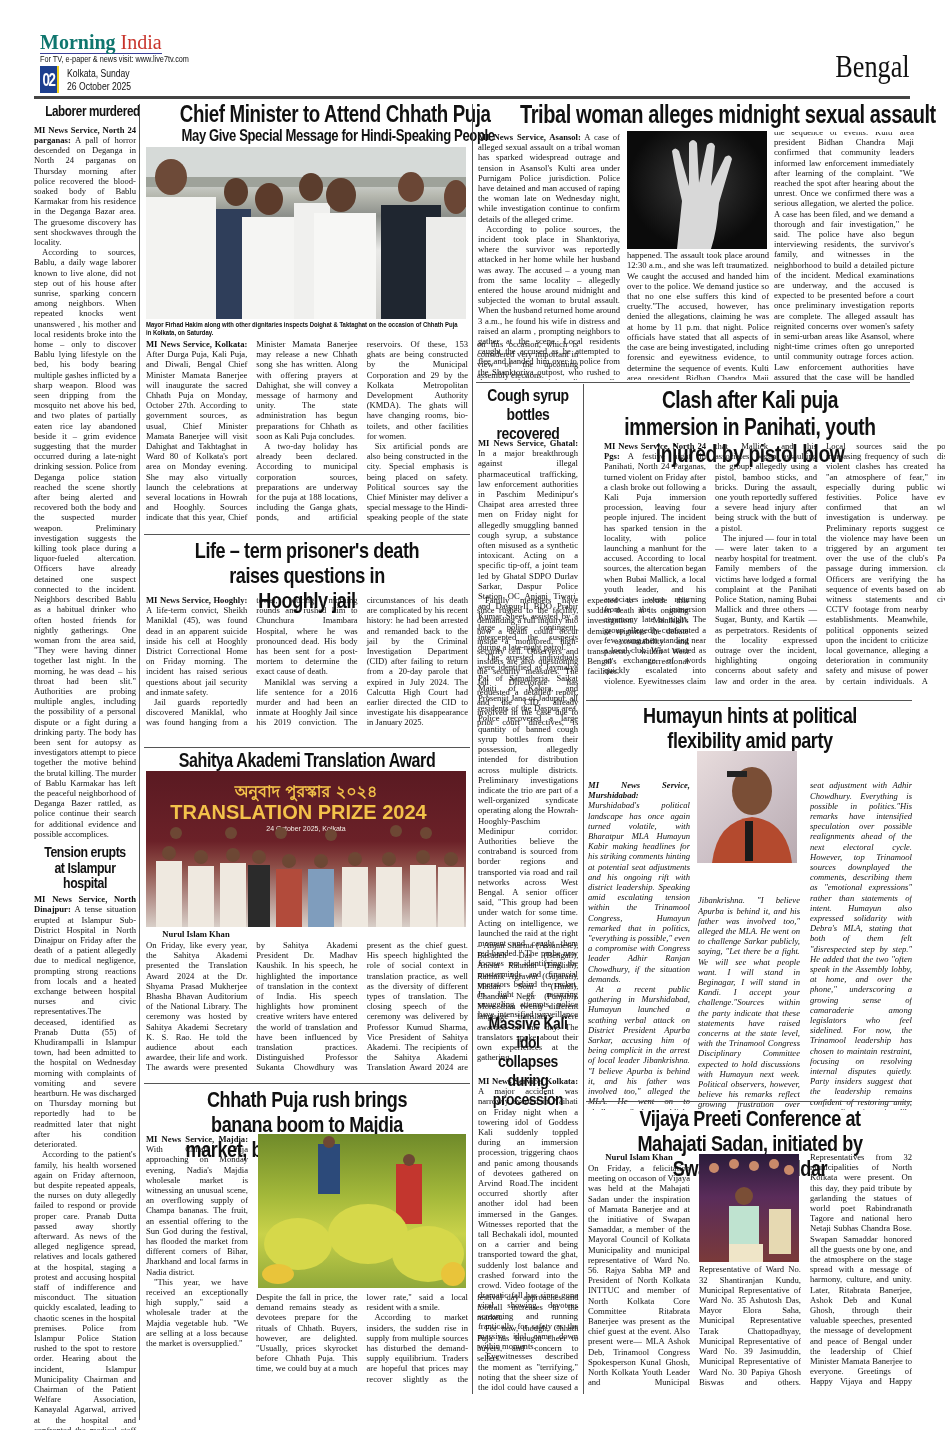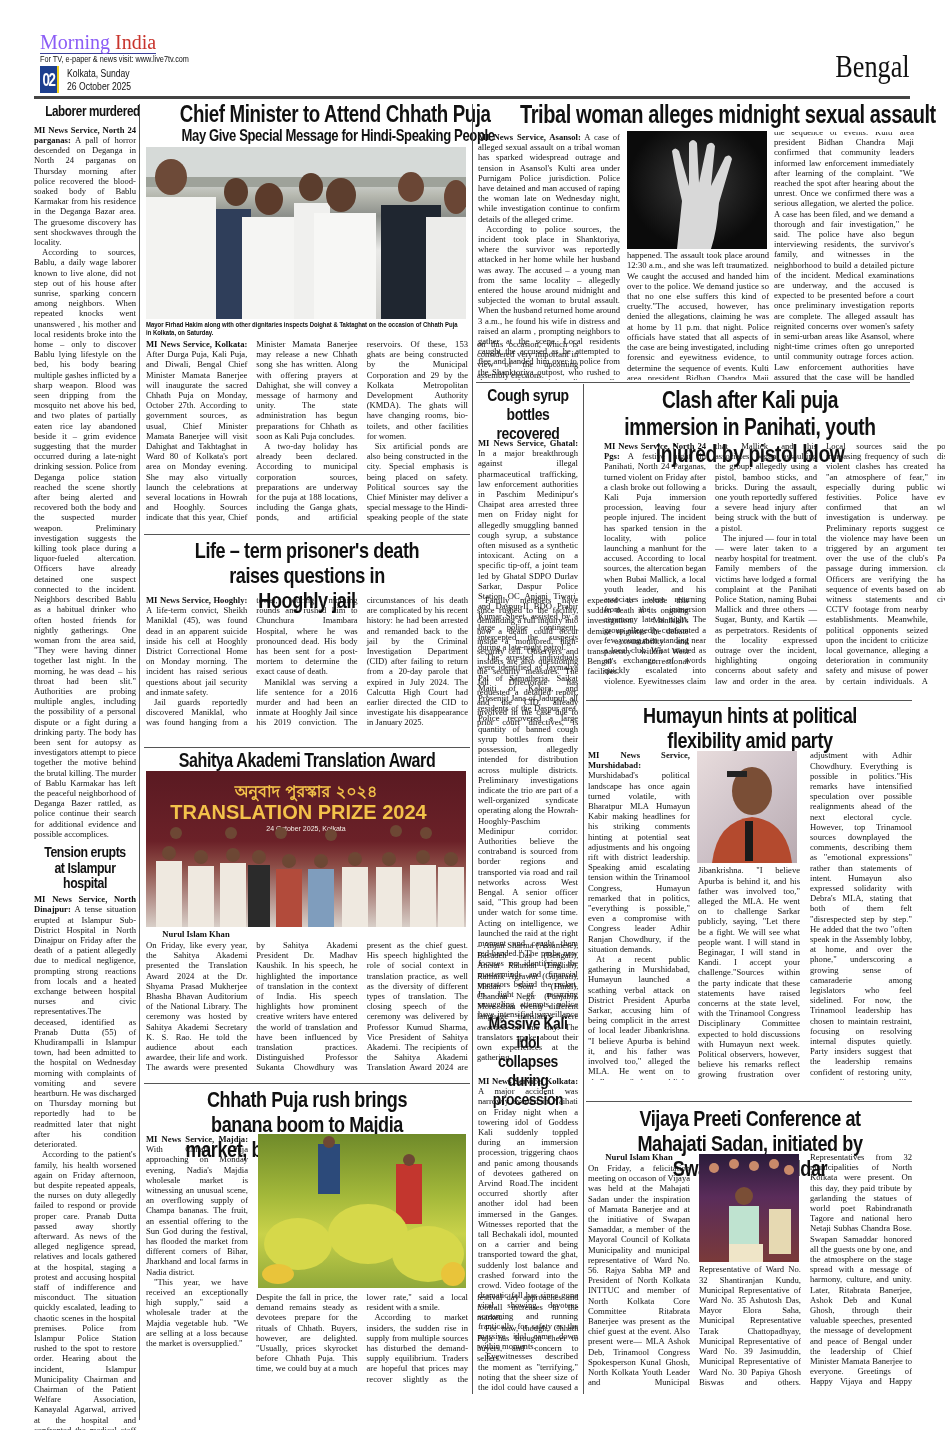--- a/index.html
+++ b/index.html
@@ -15,21 +15,21 @@
   .hrule{position:absolute;height:1px;background:#555;}
   .photo{position:absolute;overflow:hidden;}
   .caption{font-family:"Liberation Sans",sans-serif;font-weight:bold;font-size:7px;line-height:8px;transform:scaleX(0.85);transform-origin:left;}
   .author{font-weight:bold;text-align:center;font-size:8.6px;}
 </style>
 </head>
 <body>
 
 <div class="abs" style="left:40px;top:32px;width:880px;height:66px;">
   <div style="position:absolute;left:0;top:0;font-family:'Liberation Serif',serif;font-size:20px;border-bottom:1px solid #3b3f9a;line-height:20px;padding-bottom:1px;">
-    <span style="color:#8b5cf6;">Morning</span>
+    <span style="color:#0f766e;font-weight:bold;">Morning</span>
     <span style="color:#c8342c;">India</span>
   </div>
   <div style="position:absolute;left:0;top:22px;font-family:'Liberation Sans',sans-serif;font-size:8.5px;transform:scaleX(0.86);transform-origin:left;white-space:nowrap;">For TV, e-paper &amp; news visit: www.live7tv.com</div>
   <div style="position:absolute;left:0;top:34px;width:19px;height:27px;background:#1d3f8e;border-right:2px solid #f0d21c;color:#fff;font-family:'Liberation Sans',sans-serif;font-weight:bold;font-size:19px;line-height:27px;text-align:center;letter-spacing:-2px;">
     <span style="display:inline-block;transform:scaleX(0.7);">02</span>
   </div>
   <div style="position:absolute;left:27px;top:36px;font-family:'Liberation Sans',sans-serif;font-size:10px;transform:scaleX(0.86);transform-origin:left;white-space:nowrap;">Kolkata, Sunday</div>
   <div style="position:absolute;left:27px;top:49px;font-family:'Liberation Sans',sans-serif;font-size:10px;transform:scaleX(0.86);transform-origin:left;white-space:nowrap;">26 October 2025</div>
   <div style="position:absolute;right:10px;top:16px;font-family:'Liberation Serif',serif;font-size:32px;transform:scaleX(0.82);transform-origin:right;">Bengal</div>
 </div>
@@ -79,21 +79,21 @@
   <p><span class="byline">MI News Service, Kolkata:</span> <span>After Durga Puja, Kali Puja, and Diwali, Bengal Chief Minister Mamata Banerjee will inaugurate the sacred Chhath Puja on Monday, October 27th. According to government sources, as usual, Chief Minister Mamata Banerjee will visit Dahighat and Takhtaghat in Ward 80 of Kolkata's port area on Monday evening. She may also virtually launch the celebrations at several locations in Howrah and Hooghly. Sources indicate that this year, Chief Minister Mamata Banerjee may release a new Chhath song she has written. Along with offering prayers at Dahighat, she will convey a message of harmony and unity. The state administration has begun preparations for Chhath as soon as Kali Puja concludes.</span></p>
   <p>A two-day holiday has already been declared. According to municipal corporation sources, preparations are underway for the puja at 188 locations, including the Ganga ghats, ponds, and artificial reservoirs. Of these, 153 ghats are being constructed by the Municipal Corporation and 29 by the Kolkata Metropolitan Development Authority (KMDA). The ghats will have changing rooms, bio-toilets, and other facilities for women.</p>
   <p>Six artificial ponds are also being constructed in the city. Special emphasis is being placed on safety. Political sources say the Chief Minister may deliver a special message to the Hindi-speaking people of the state on this occasion, which is considered very important in view of the upcoming assembly elections.</p>
 </div>
 <div class="hrule" style="left:144px;top:534px;width:326px;"></div>
 
 <div class="abs" style="left:144px;top:538px;width:326px;">
   <div class="hl" style="font-size:22px;line-height:25px;padding:0 24px;transform:scaleX(0.82);">Life – term prisoner's death raises questions in Hooghly jail</div>
 </div>
 <div class="abs body" style="left:146px;top:595px;width:322px;height:142px;column-count:3;column-gap:9px;">
-  <p><span class="byline">MI News Service, Hooghly:</span> <span>A life-term convict, Sheikh Maniklal (45), was found dead in an apparent suicide inside his cell at Hooghly District Correctional Home on Monday morning. The incident has raised serious questions about jail security and inmate safety.</span></p>
+  <p><span class="byline">MI News Service, Hooghly:</span> <span>A life-term convict, Sheikh Maniklal (45), was found dead in an apparent suicide inside his cell at Hooghly District Correctional Home on Friday morning. The incident has raised serious questions about jail security and inmate safety.</span></p>
   <p>Jail guards reportedly discovered Maniklal, who was found hanging from a towel, during morning rounds and rushed him to Chunchura Imambara Hospital, where he was pronounced dead. His body has been sent for a post-mortem to determine the exact cause of death.</p>
   <p>Maniklal was serving a life sentence for a 2016 murder and had been an inmate at Hooghly Jail since his 2019 conviction. The circumstances of his death are complicated by his recent history: he had been arrested and remanded back to the jail by the Criminal Investigation Department (CID) after failing to return from a 20-day parole that expired in July 2024. The Calcutta High Court had earlier directed the CID to investigate his disappearance in January 2025.</p>
   <p>Family members have since rushed to the facility, demanding a full inquiry into how a death could occur inside a monitored, high-security cell. Observers and insiders are also questioning the security measures. The Jail Directorate has requested a detailed report, and the CID, already involved in the case due to prior court directives, is expected to include this sudden death in its ongoing investigation. Maniklal's demise reignites the debate over accountability and transparency within West Bengal's correctional facilities.</p>
 </div>
 <div class="hrule" style="left:144px;top:747px;width:326px;"></div>
 
 <div class="abs hl" style="left:144px;top:750px;width:326px;font-size:20px;white-space:nowrap;transform:scaleX(0.8);">Sahitya Akademi Translation Award</div>
 <div class="photo" style="left:146px;top:771px;width:320px;height:156px;background:linear-gradient(180deg,#5a1a22 0%,#6b2128 45%,#8a4a44 60%,#d8cfc8 100%);">
   <div style="position:absolute;left:0;right:0;top:8px;text-align:center;color:#f3c24a;font-family:'DejaVu Sans',sans-serif;font-weight:bold;font-size:16px;">অনুবাদ পুরস্কার ২০২৪</div>
   <div style="position:absolute;left:0;right:15px;top:30px;text-align:center;color:#f3c24a;font-family:'Liberation Sans',sans-serif;font-weight:bold;font-size:20px;">TRANSLATION PRIZE 2024</div>
@@ -208,21 +208,21 @@
 
 <div class="abs hl" style="left:586px;top:703px;width:328px;font-size:22px;line-height:25px;padding:0 30px;transform:scaleX(0.82);">Humayun hints at political flexibility amid party debate</div>
 <div class="photo" style="left:697px;top:751px;width:100px;height:112px;background:linear-gradient(135deg,#e8dcdc 0%,#cfc3c9 50%,#b8aab0 100%);">
   <svg width="100" height="112" viewBox="0 0 100 112">
     <ellipse cx="55" cy="40" rx="20" ry="24" fill="#7a4e36"></ellipse>
     <rect x="30" y="20" width="20" height="6" fill="#222"></rect>
     <path d="M15 112 Q20 70 55 66 Q90 70 95 112 Z" fill="#b44a2e"></path>
     <rect x="48" y="70" width="8" height="40" fill="#1a1a1a"></rect>
   </svg>
 </div>
-<div class="abs body" style="left:588px;top:750px;width:324px;height:330px;">
+<div class="abs body" style="left:588px;top:780px;width:324px;height:330px;font-style:italic;">
   <div style="position:absolute;left:0;top:0;width:102px;height:330px;overflow:hidden;">
     <p><span class="byline">MI News Service, Murshidabad:</span> <span>Murshidabad's political landscape has once again turned volatile, with Bharatpur MLA Humayun Kabir making headlines for his striking comments hinting at potential seat adjustments and his ongoing rift with district leadership. Speaking amid escalating tension within the Trinamool Congress, Humayun remarked that in politics, "everything is possible," even a compromise with Congress leader Adhir Ranjan Chowdhury, if the situation demands.</span></p>
     <p>At a recent public gathering in Murshidabad, Humayun launched a scathing verbal attack on District President Apurba Sarkar, accusing him of being complicit in the arrest of local leader Jibankrishna. "I believe Apurba is behind it, and his father was involved too," alleged the MLA. He went on to challenge Sarkar publicly, saying, "Let there be a fight. We will see what people want. I will stand in Beginagar, I will stand in Kandi. I accept your challenge."Sources within the party indicate that these statements have raised concerns at the state level, with the Trinamool Congress Disciplinary Committee expected to hold discussions with Humayun next week. Political observers, however, believe his remarks reflect growing frustration over internal dynamics and a perceived lack of recognition. While emphasizing his loyalty to the people over personal gain, Humayun revisited his political journey, recalling his shift from the Congress to the Trinamool in 2012. "What good has come to me by leaving the Congress MLA post and joining Trinamool?" he rhetorically asked, suggesting that grievances within the ranks remain unresolved. In an unexpected shift during his speech, Humayun referred to Congress strongman Adhir Chowdhury – a polarizing figure in Murshidabad politics – noting, "If necessary, we can have a seat adjustment with Adhir Chowdhury. Everything is possible in politics."His remarks have intensified speculation over possible realignments ahead of the next electoral cycle. However, top Trinamool sources downplayed the comments, describing them as "emotional expressions" rather than statements of intent. Humayun also expressed solidarity with Debra's MLA, stating that both of them felt "disrespected step by step." He added that the two "often speak in the Assembly lobby, at home, and over the phone," underscoring a growing sense of camaraderie among legislators who feel sidelined. For now, the Trinamool leadership has chosen to maintain restraint, focusing on resolving internal disputes quietly. Party insiders suggest that the leadership remains confident of restoring unity, even as dissenting voices like Humayun's signal the urge for internal reform rather than rebellion. The developments in Murshidabad underline the shifting undercurrents within Bengal's political sphere — where alliances, rivalries, and personal equations continue to redefine the landscape before the next major electoral battle.</p>
   </div>
   <div style="position:absolute;left:110px;top:116px;width:102px;height:214px;overflow:hidden;">
     <p style="text-indent:0;margin-top:-72px;">At a recent public gathering in Murshidabad, Humayun launched a scathing verbal attack on District President Apurba Sarkar, accusing him of being complicit in the arrest of local leader Jibankrishna. "I believe Apurba is behind it, and his father was involved too," alleged the MLA. He went on to challenge Sarkar publicly, saying, "Let there be a fight. We will see what people want. I will stand in Beginagar, I will stand in Kandi. I accept your challenge."Sources within the party indicate that these statements have raised concerns at the state level, with the Trinamool Congress Disciplinary Committee expected to hold discussions with Humayun next week. Political observers, however, believe his remarks reflect growing frustration over internal dynamics and a perceived lack of recognition. While emphasizing his loyalty to the people over personal gain, Humayun revisited his political journey, recalling his shift from the Congress to the Trinamool in 2012. "What good has come to me by leaving the Congress MLA post and joining Trinamool?" he rhetorically asked, suggesting that grievances within the ranks remain unresolved. In an unexpected shift during his speech, Humayun referred to Congress strongman Adhir Chowdhury – a polarizing figure in Murshidabad politics – noting, "If necessary, we can have a seat adjustment with Adhir Chowdhury. Everything is possible in politics."His remarks have intensified speculation over possible realignments ahead of the next electoral cycle. However, top Trinamool sources downplayed the comments, describing them as "emotional expressions" rather than statements of intent. Humayun also expressed solidarity with Debra's MLA, stating that both of them felt "disrespected step by step." He added that the two "often speak in the Assembly lobby, at home, and over the phone," underscoring a growing sense of camaraderie among legislators who feel sidelined. For now, the Trinamool leadership has chosen to maintain restraint, focusing on resolving internal disputes quietly. Party insiders suggest that the leadership remains confident of restoring unity, even as dissenting voices like Humayun's signal the urge for internal reform rather than rebellion. The developments in Murshidabad underline the shifting undercurrents within Bengal's political sphere — where alliances, rivalries, and personal equations continue to redefine the landscape before the next major electoral battle.</p>
   </div>
   <div style="position:absolute;left:222px;top:0;width:102px;height:330px;overflow:hidden;">
     <p style="text-indent:0;margin-top:-520px;">At a recent public gathering in Murshidabad, Humayun launched a scathing verbal attack on District President Apurba Sarkar, accusing him of being complicit in the arrest of local leader Jibankrishna. "I believe Apurba is behind it, and his father was involved too," alleged the MLA. He went on to challenge Sarkar publicly, saying, "Let there be a fight. We will see what people want. I will stand in Beginagar, I will stand in Kandi. I accept your challenge."Sources within the party indicate that these statements have raised concerns at the state level, with the Trinamool Congress Disciplinary Committee expected to hold discussions with Humayun next week. Political observers, however, believe his remarks reflect growing frustration over internal dynamics and a perceived lack of recognition. While emphasizing his loyalty to the people over personal gain, Humayun revisited his political journey, recalling his shift from the Congress to the Trinamool in 2012. "What good has come to me by leaving the Congress MLA post and joining Trinamool?" he rhetorically asked, suggesting that grievances within the ranks remain unresolved. In an unexpected shift during his speech, Humayun referred to Congress strongman Adhir Chowdhury – a polarizing figure in Murshidabad politics – noting, "If necessary, we can have a seat adjustment with Adhir Chowdhury. Everything is possible in politics."His remarks have intensified speculation over possible realignments ahead of the next electoral cycle. However, top Trinamool sources downplayed the comments, describing them as "emotional expressions" rather than statements of intent. Humayun also expressed solidarity with Debra's MLA, stating that both of them felt "disrespected step by step." He added that the two "often speak in the Assembly lobby, at home, and over the phone," underscoring a growing sense of camaraderie among legislators who feel sidelined. For now, the Trinamool leadership has chosen to maintain restraint, focusing on resolving internal disputes quietly. Party insiders suggest that the leadership remains confident of restoring unity, even as dissenting voices like Humayun's signal the urge for internal reform rather than rebellion. The developments in Murshidabad underline the shifting undercurrents within Bengal's political sphere — where alliances, rivalries, and personal equations continue to redefine the landscape before the next major electoral battle.</p>
   </div>

